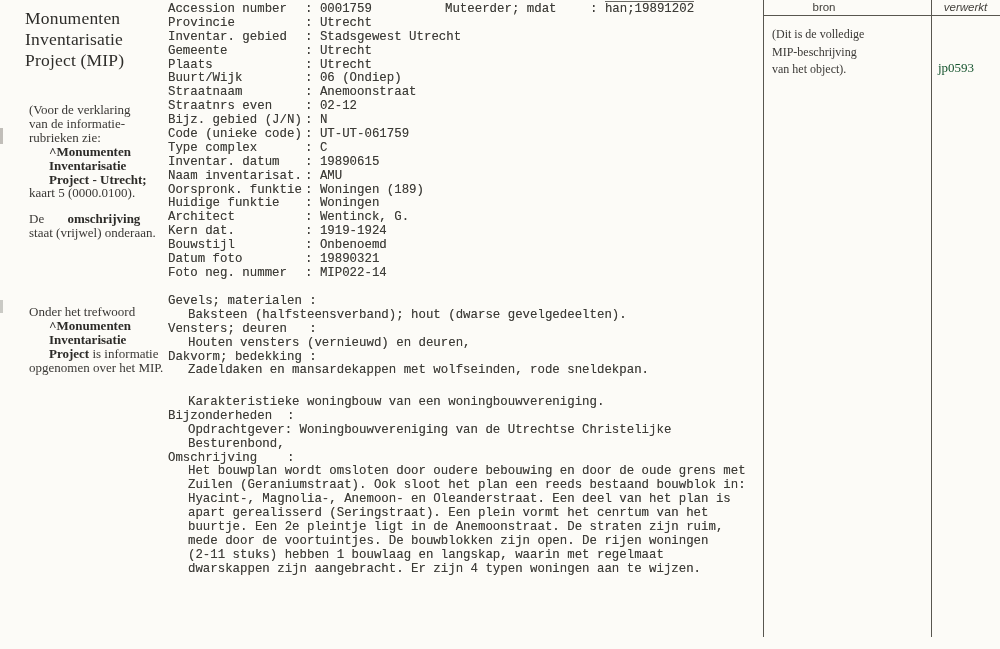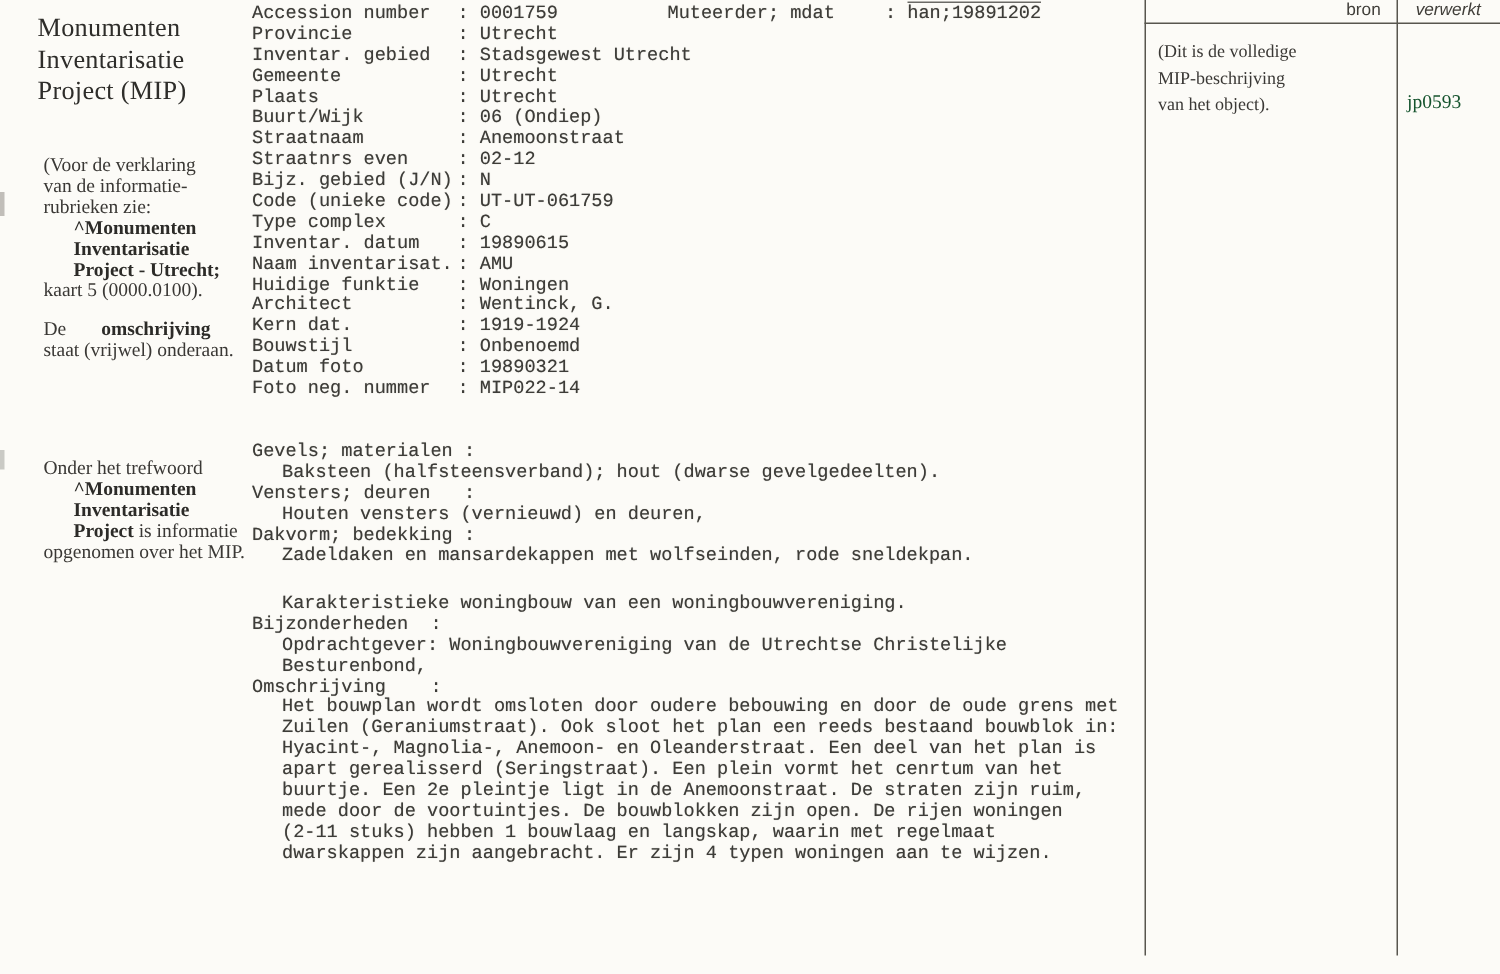--- a/index.html
+++ b/index.html
@@ -42,21 +42,21 @@
   .overlined{border-top:1px solid #6b6a66;font-family:Liberation Mono, monospace;}
   
   .vline{width:1px;top:0;height:637px;background:#58564f;}
   .vline1{left:763px;}
   .vline2{left:931px;}
   .hline{left:763px;top:15px;width:237px;height:1px;background:#58564f;}
   .col-head{
     top:1px;font-family:"Liberation Sans","DejaVu Sans",sans-serif;
     font-size:11.5px;color:#403e39;text-align:center;line-height:13px;
   }
-  .head-bron{left:808px;width:168px;padding-left:17px;}
+  .head-bron{left:723px;width:168px;padding-left:17px;}
   .head-verwerkt{left:931px;width:69px;font-style:italic;}
   .bron-note{
     left:772px;top:26px;width:150px;
     font-size:12px;line-height:17.5px;color:#3a3835;
   }
   .verwerkt-code{left:938px;top:60px;font-size:13px;color:#14532d;}
   
   .art{background:#8f8d87;}
   .art1{left:0;top:128px;width:3px;height:16px;opacity:.55;}
   .art2{left:0;top:300px;width:3px;height:13px;opacity:.45;}
@@ -100,20 +100,21 @@
     <div class="frow"><span class="flabel">Gemeente</span><span>: </span><span>Utrecht</span></div>
     <div class="frow"><span class="flabel">Plaats</span><span>: </span><span>Utrecht</span></div>
     <div class="frow"><span class="flabel">Buurt/Wijk</span><span>: </span><span>06 (Ondiep)</span></div>
     <div class="frow"><span class="flabel">Straatnaam</span><span>: </span><span>Anemoonstraat</span></div>
     <div class="frow"><span class="flabel">Straatnrs even</span><span>: </span><span>02-12</span></div>
     <div class="frow"><span class="flabel">Bijz. gebied (J/N)</span><span>: </span><span>N</span></div>
     <div class="frow"><span class="flabel">Code (unieke code)</span><span>: </span><span>UT-UT-061759</span></div>
     <div class="frow"><span class="flabel">Type complex</span><span>: </span><span>C</span></div>
     <div class="frow"><span class="flabel">Inventar. datum</span><span>: </span><span>19890615</span></div>
     <div class="frow"><span class="flabel">Naam inventarisat.</span><span>: </span><span>AMU</span></div>
+    <div class="frow"><span class="flabel">Oorspronk. funktie</span><span>: </span><span>Woningen (189)</span></div>
     <div class="frow"><span class="flabel">Huidige funktie</span><span>: </span><span>Woningen</span></div>
     <div class="frow"><span class="flabel">Architect</span><span>: </span><span>Wentinck, G.</span></div>
     <div class="frow"><span class="flabel">Kern dat.</span><span>: </span><span>1919-1924</span></div>
     <div class="frow"><span class="flabel">Bouwstijl</span><span>: </span><span>Onbenoemd</span></div>
     <div class="frow"><span class="flabel">Datum foto</span><span>: </span><span>19890321</span></div>
     <div class="frow"><span class="flabel">Foto neg. nummer</span><span>: </span><span>MIP022-14</span></div>
   </div>
 
   <div class="abs typed muteerder"><span class="mlabel">Muteerder; mdat</span><span>: </span><span class="overlined">han;19891202</span></div>
 

